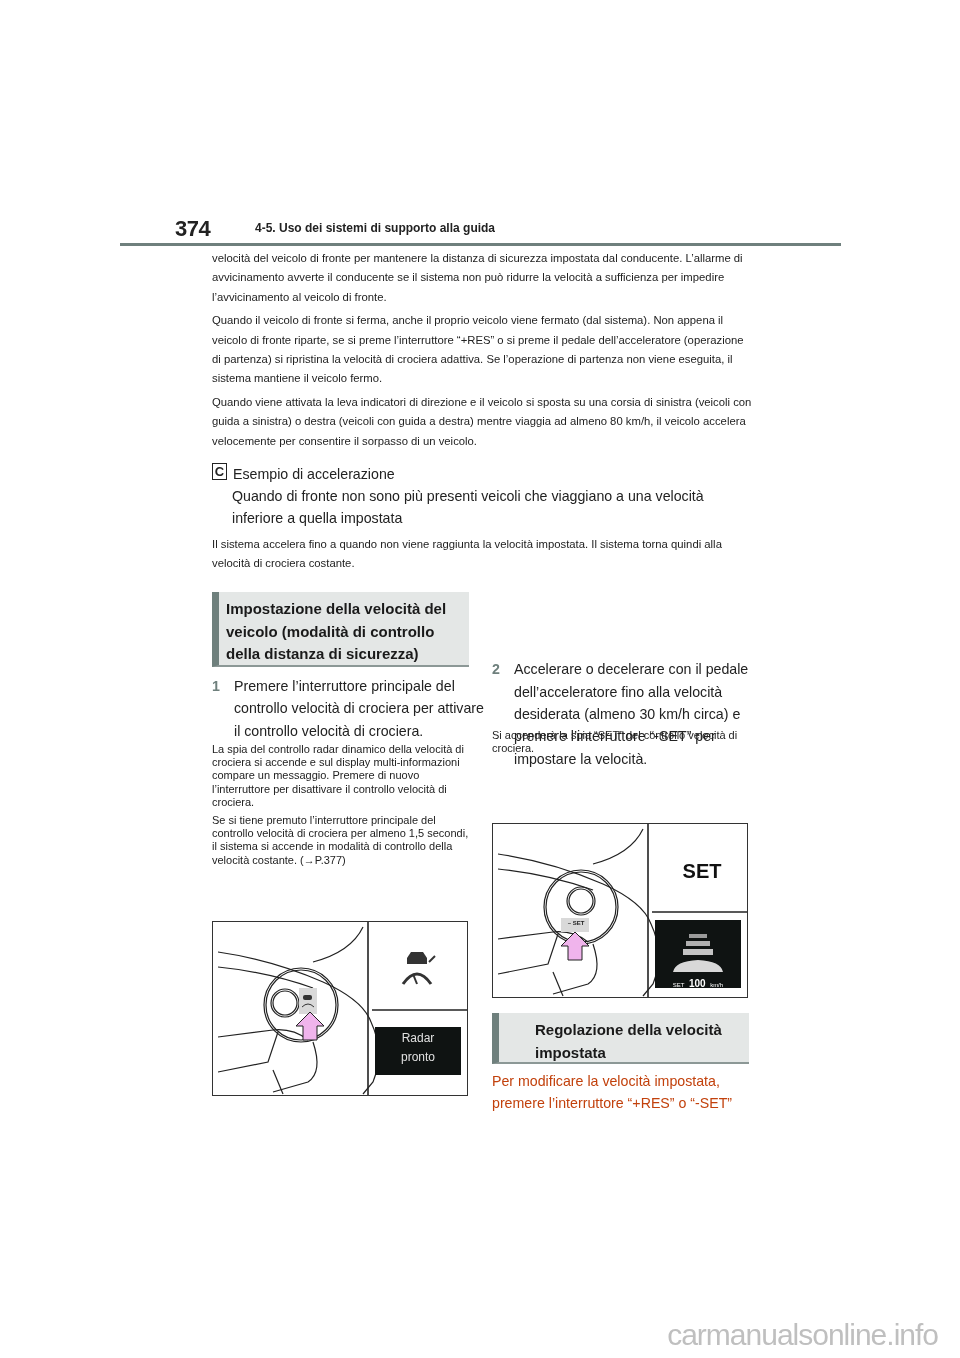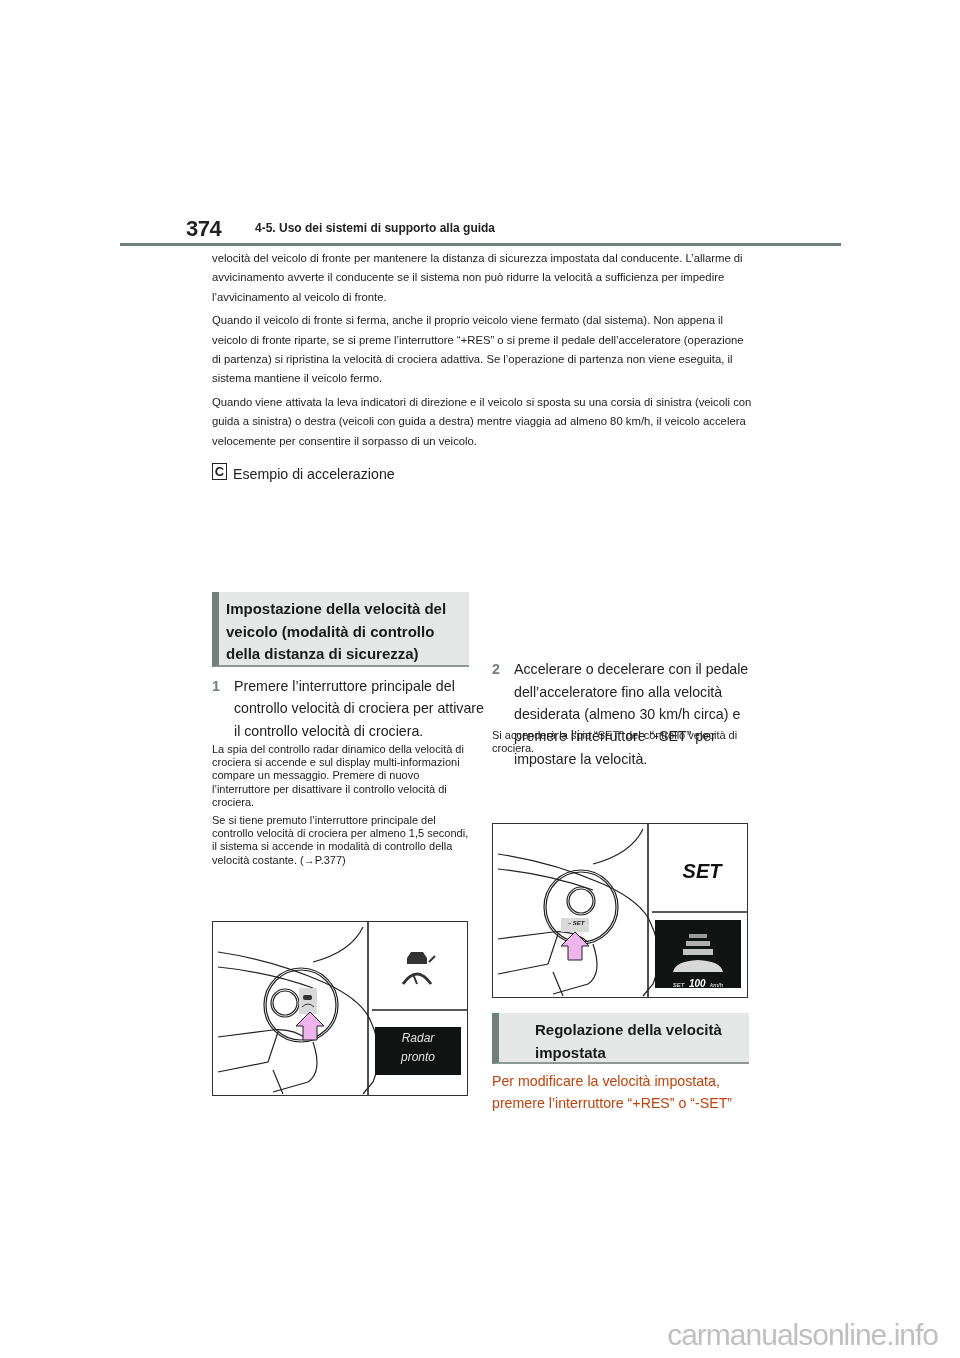--- a/index.html
+++ b/index.html
@@ -1,52 +1,54 @@
 <!DOCTYPE html>
 <html><head>
 <meta charset="utf-8">
 <style>
   html, body { margin:0; padding:0; background:#fff; }
   body { width:960px; height:1358px; position:relative; overflow:hidden;
          font-family:"Liberation Sans", sans-serif; color:#111; }
   .abs { position:absolute; }
-  .page-num { left:186px; top:216px; font-size:22px; font-weight:bold; color:#222; letter-spacing:-0.5px; }
+  .page-num { left:175px; top:216px; font-size:22px; font-weight:bold; color:#222; letter-spacing:-0.5px; }
   .chapter { left:245px; top:221px; font-size:12px; font-weight:bold; color:#222;margin-left:10px; }
   .rule { left:120px; top:243px; width:721px; height:3px; background:#6f807d; }
   .body-text { left:212px; width:540px; font-size:11.3px; line-height:19.4px; color:#222; }
   .body-text p { margin:0 0 4px 0; }
   .c-box { display:inline-block; width:13px; height:15px; border:1.2px solid #222; font-size:13px; font-weight:bold;
            text-align:center; line-height:15px; margin-right:6px; vertical-align:top; }
   .large { font-size:14.2px; line-height:22px; color:#222; }
   .sec-head { background:#e4e7e6; border-left:7px solid #6f807d; border-bottom:2px solid #8c9896;
               font-size:15px; font-weight:bold; line-height:22.5px; color:#1a1a1a; padding:6px 8px 5px 7px; box-sizing:border-box; }
   .step { font-size:14.2px; line-height:22.4px; color:#222; position:relative; padding-left:22px; }
   .step .num { position:absolute; left:0; top:0; font-weight:bold; color:#6f807d; }
   .small { font-size:11px; line-height:13.2px; color:#222; }
   .small p { margin:0 0 5px 0; }
-  .figure { border:1px solid #333; background:#fff; box-sizing:border-box; overflow:hidden;font-style:italic; }
+  .figure { border:1px solid #333; background:#fff; box-sizing:border-box; overflow:hidden; }
   .watermark { right:22px; bottom:6px; font-size:30px; color:#bfbfbf; letter-spacing:-1px;margin-top:48px; }
 </style>
 </head>
 <body>
 
 <div class="abs page-num">374</div>
 <div class="abs chapter">4-5. Uso dei sistemi di supporto alla guida</div>
 <div class="abs rule"></div>
 
 <div class="abs body-text" style="top:249px;">
   <p>velocità del veicolo di fronte per mantenere la distanza di sicurezza impostata dal conducente. L’allarme di avvicinamento avverte il conducente se il sistema non può ridurre la velocità a sufficienza per impedire l’avvicinamento al veicolo di fronte.</p>
   <p>Quando il veicolo di fronte si ferma, anche il proprio veicolo viene fermato (dal sistema). Non appena il veicolo di fronte riparte, se si preme l’interruttore “+RES” o si preme il pedale dell’acceleratore (operazione di partenza) si ripristina la velocità di crociera adattiva. Se l’operazione di partenza non viene eseguita, il sistema mantiene il veicolo fermo.</p>
   <p>Quando viene attivata la leva indicatori di direzione e il veicolo si sposta su una corsia di sinistra (veicoli con guida a sinistra) o destra (veicoli con guida a destra) mentre viaggia ad almeno 80 km/h, il veicolo accelera velocemente per consentire il sorpasso di un veicolo.</p>
 </div>
 
 <div class="abs" style="left:212px; top:463px; width:545px;">
   <div class="large">
     <span class="c-box">C</span><span>Esempio di accelerazione</span>
   </div>
+  <div class="large" style="padding-left:20px;">Quando di fronte non sono più presenti veicoli che viaggiano a una velocità inferiore a quella impostata</div>
+  <div style="font-size:11.3px; line-height:19px; margin-top:6px; color:#222;">Il sistema accelera fino a quando non viene raggiunta la velocità impostata. Il sistema torna quindi alla velocità di crociera costante.</div>
 </div>
 
 <div class="abs sec-head" style="left:212px; top:592px; width:257px; height:75px;">Impostazione della velocità del veicolo (modalità di controllo della distanza di sicurezza)</div>
 
 <div class="abs step" style="left:212px; top:675px; width:258px;">
   <span class="num">1</span>
   <span>Premere l’interruttore principale del controllo velocità di crociera per attivare il controllo velocità di crociera.</span>
 </div>
 
 <div class="abs small" style="left:212px; top:743px; width:258px;">

